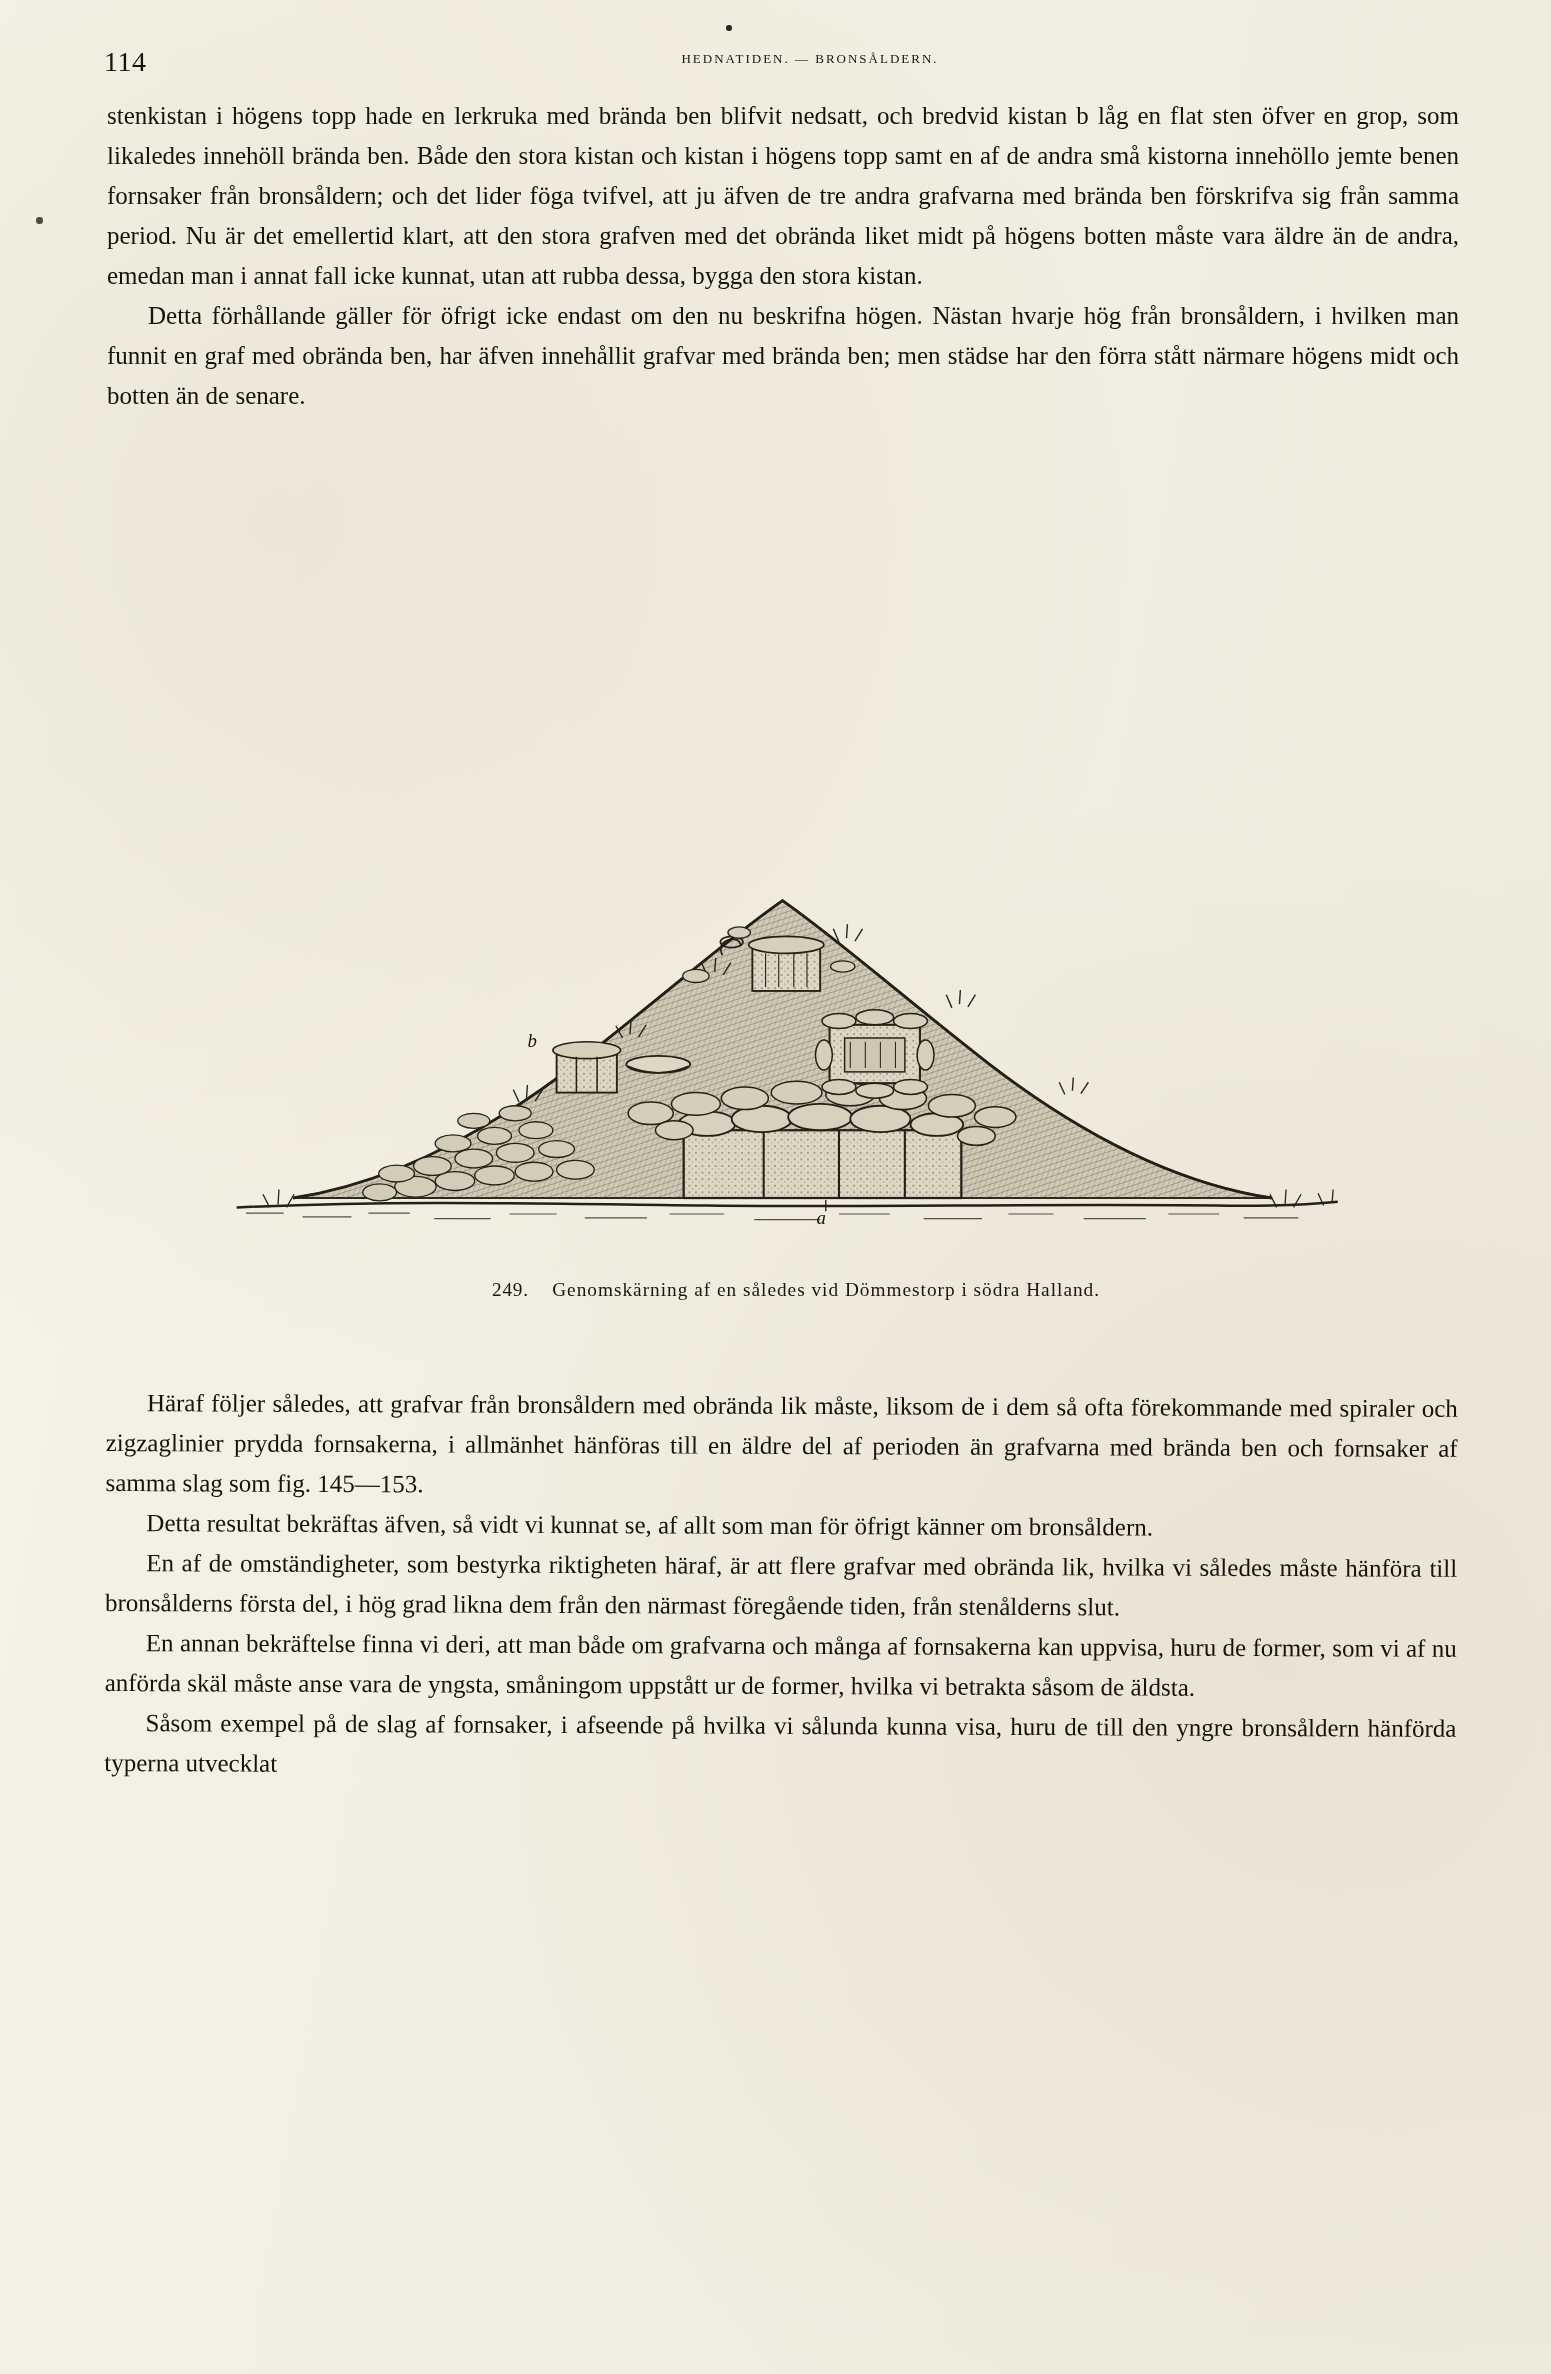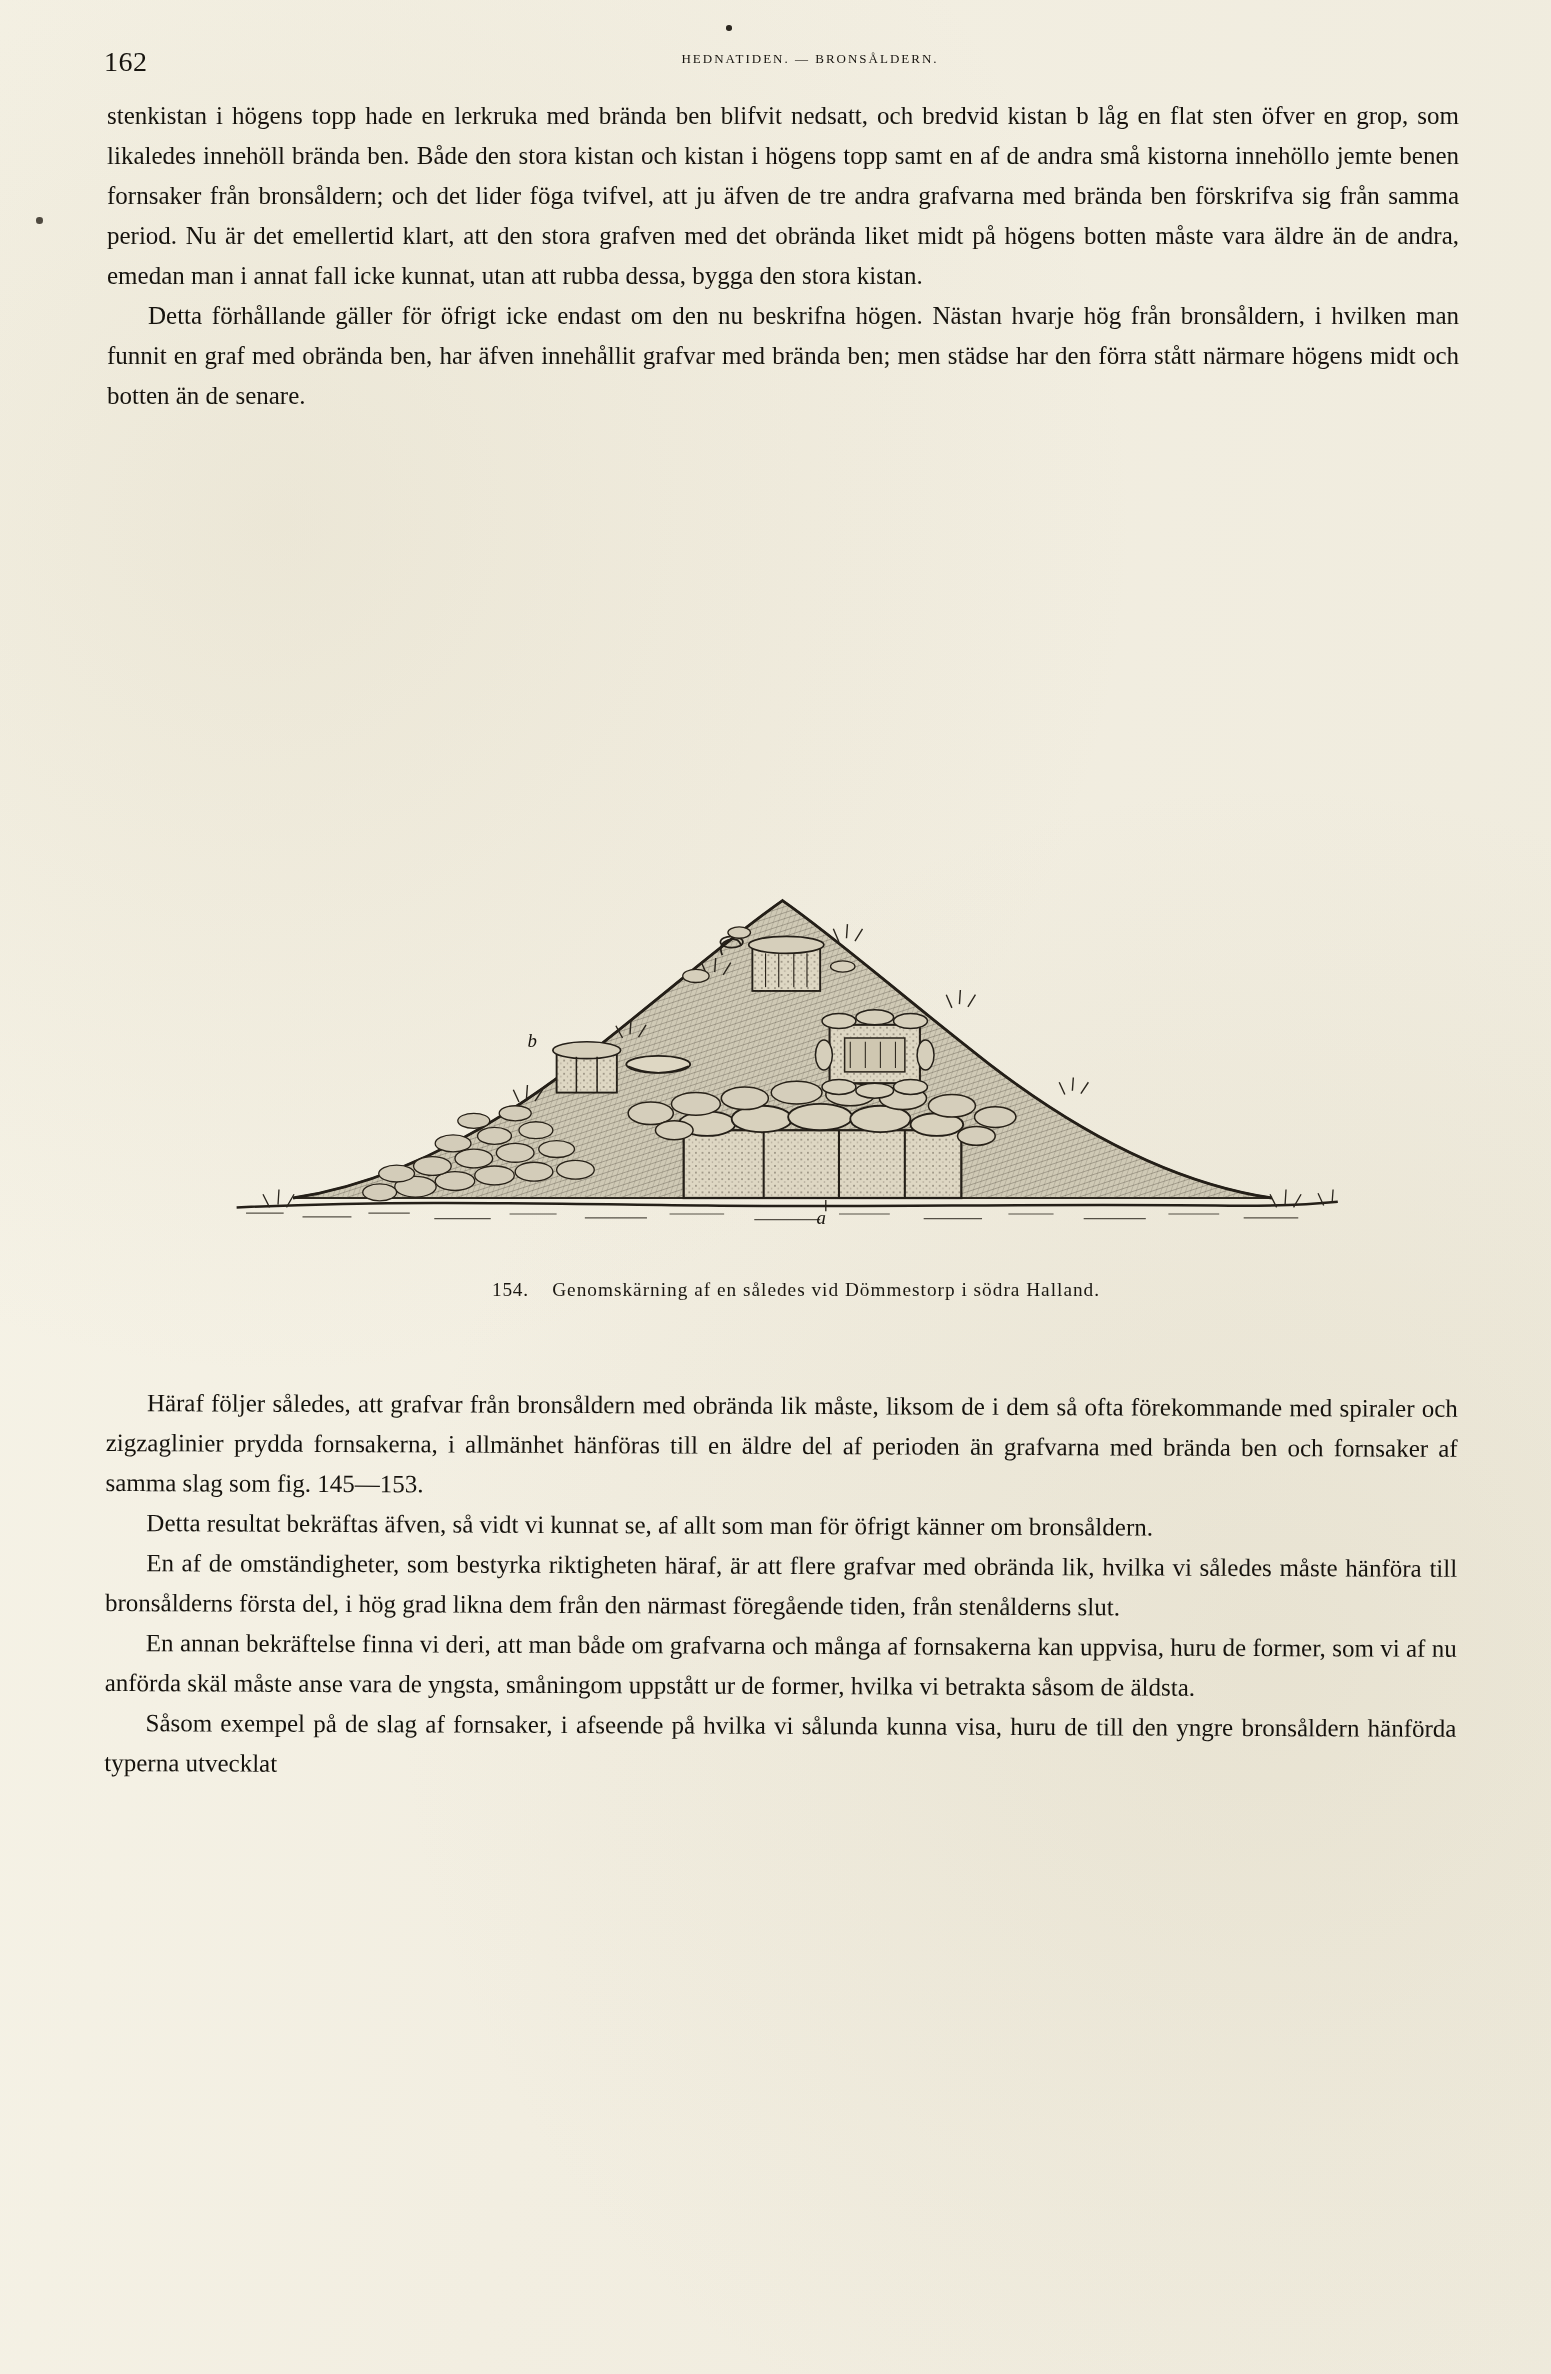--- a/index.html
+++ b/index.html
@@ -129,21 +129,21 @@
   .skew-a { transform: rotate(0.25deg); transform-origin: left top; }
 </style>
 </head>
 <body>
 
 <div class="page">
   <div class="sheet">
 
     <div class="header">
       <div class="dot-mark"></div>
-      <div class="folio">162</div>
+      <div class="folio">114</div>
       <div class="running-head">HEDNATIDEN. — BRONSÅLDERN.</div>
     </div>
 
     <div class="left-tick"></div>
 
     <div class="block-top body-text">
       <p>stenkistan i högens topp hade en lerkruka med brända ben blifvit nedsatt, och bredvid kistan b låg en flat sten öfver en grop, som likaledes innehöll brända ben. Både den stora kistan och kistan i högens topp samt en af de andra små kistorna innehöllo jemte benen fornsaker från bronsåldern; och det lider föga tvifvel, att ju äfven de tre andra grafvarna med brända ben förskrifva sig från samma period. Nu är det emellertid klart, att den stora grafven med det obrända liket midt på högens botten måste vara äldre än de andra, emedan man i annat fall icke kunnat, utan att rubba dessa, bygga den stora kistan.</p>
       <p class="indent">Detta förhållande gäller för öfrigt icke endast om den nu beskrifna högen. Nästan hvarje hög från bronsåldern, i hvilken man funnit en graf med obrända ben, har äfven innehållit grafvar med brända ben; men städse har den förra stått närmare högens midt och botten än de senare.</p>
     </div>
 
@@ -297,21 +297,21 @@
             <ellipse cx="548" cy="206" rx="14" ry="7"></ellipse>
             <ellipse cx="594" cy="160" rx="12" ry="6"></ellipse>
             <ellipse cx="704" cy="196" rx="13" ry="6"></ellipse>
           </g>
 
           <text x="676" y="470" font-family="Liberation Serif, serif" font-size="20" font-style="italic" fill="#17130d">a</text>
           <line x1="686" y1="444" x2="686" y2="456" stroke="#241f18" stroke-width="1.4"></line>
         </svg>
       </div>
       <div class="fig-caption">
-        <span class="num">154.</span>
+        <span class="num">249.</span>
         &nbsp;&nbsp;
         <span>Genomskärning af en således vid Dömmestorp i södra Halland.</span>
       </div>
     </div>
 
     <div class="block-bottom body-text skew-a">
       <p class="indent">Häraf följer således, att grafvar från bronsåldern med obrända lik måste, liksom de i dem så ofta förekommande med spiraler och zigzaglinier prydda fornsakerna, i allmänhet hänföras till en äldre del af perioden än grafvarna med brända ben och fornsaker af samma slag som fig. 145—153.</p>
       <p class="indent">Detta resultat bekräftas äfven, så vidt vi kunnat se, af allt som man för öfrigt känner om bronsåldern.</p>
       <p class="indent">En af de omständigheter, som bestyrka riktigheten häraf, är att flere grafvar med obrända lik, hvilka vi således måste hänföra till bronsålderns första del, i hög grad likna dem från den närmast föregående tiden, från stenålderns slut.</p>
       <p class="indent">En annan bekräftelse finna vi deri, att man både om grafvarna och många af fornsakerna kan uppvisa, huru de former, som vi af nu anförda skäl måste anse vara de yngsta, småningom uppstått ur de former, hvilka vi betrakta såsom de äldsta.</p>

